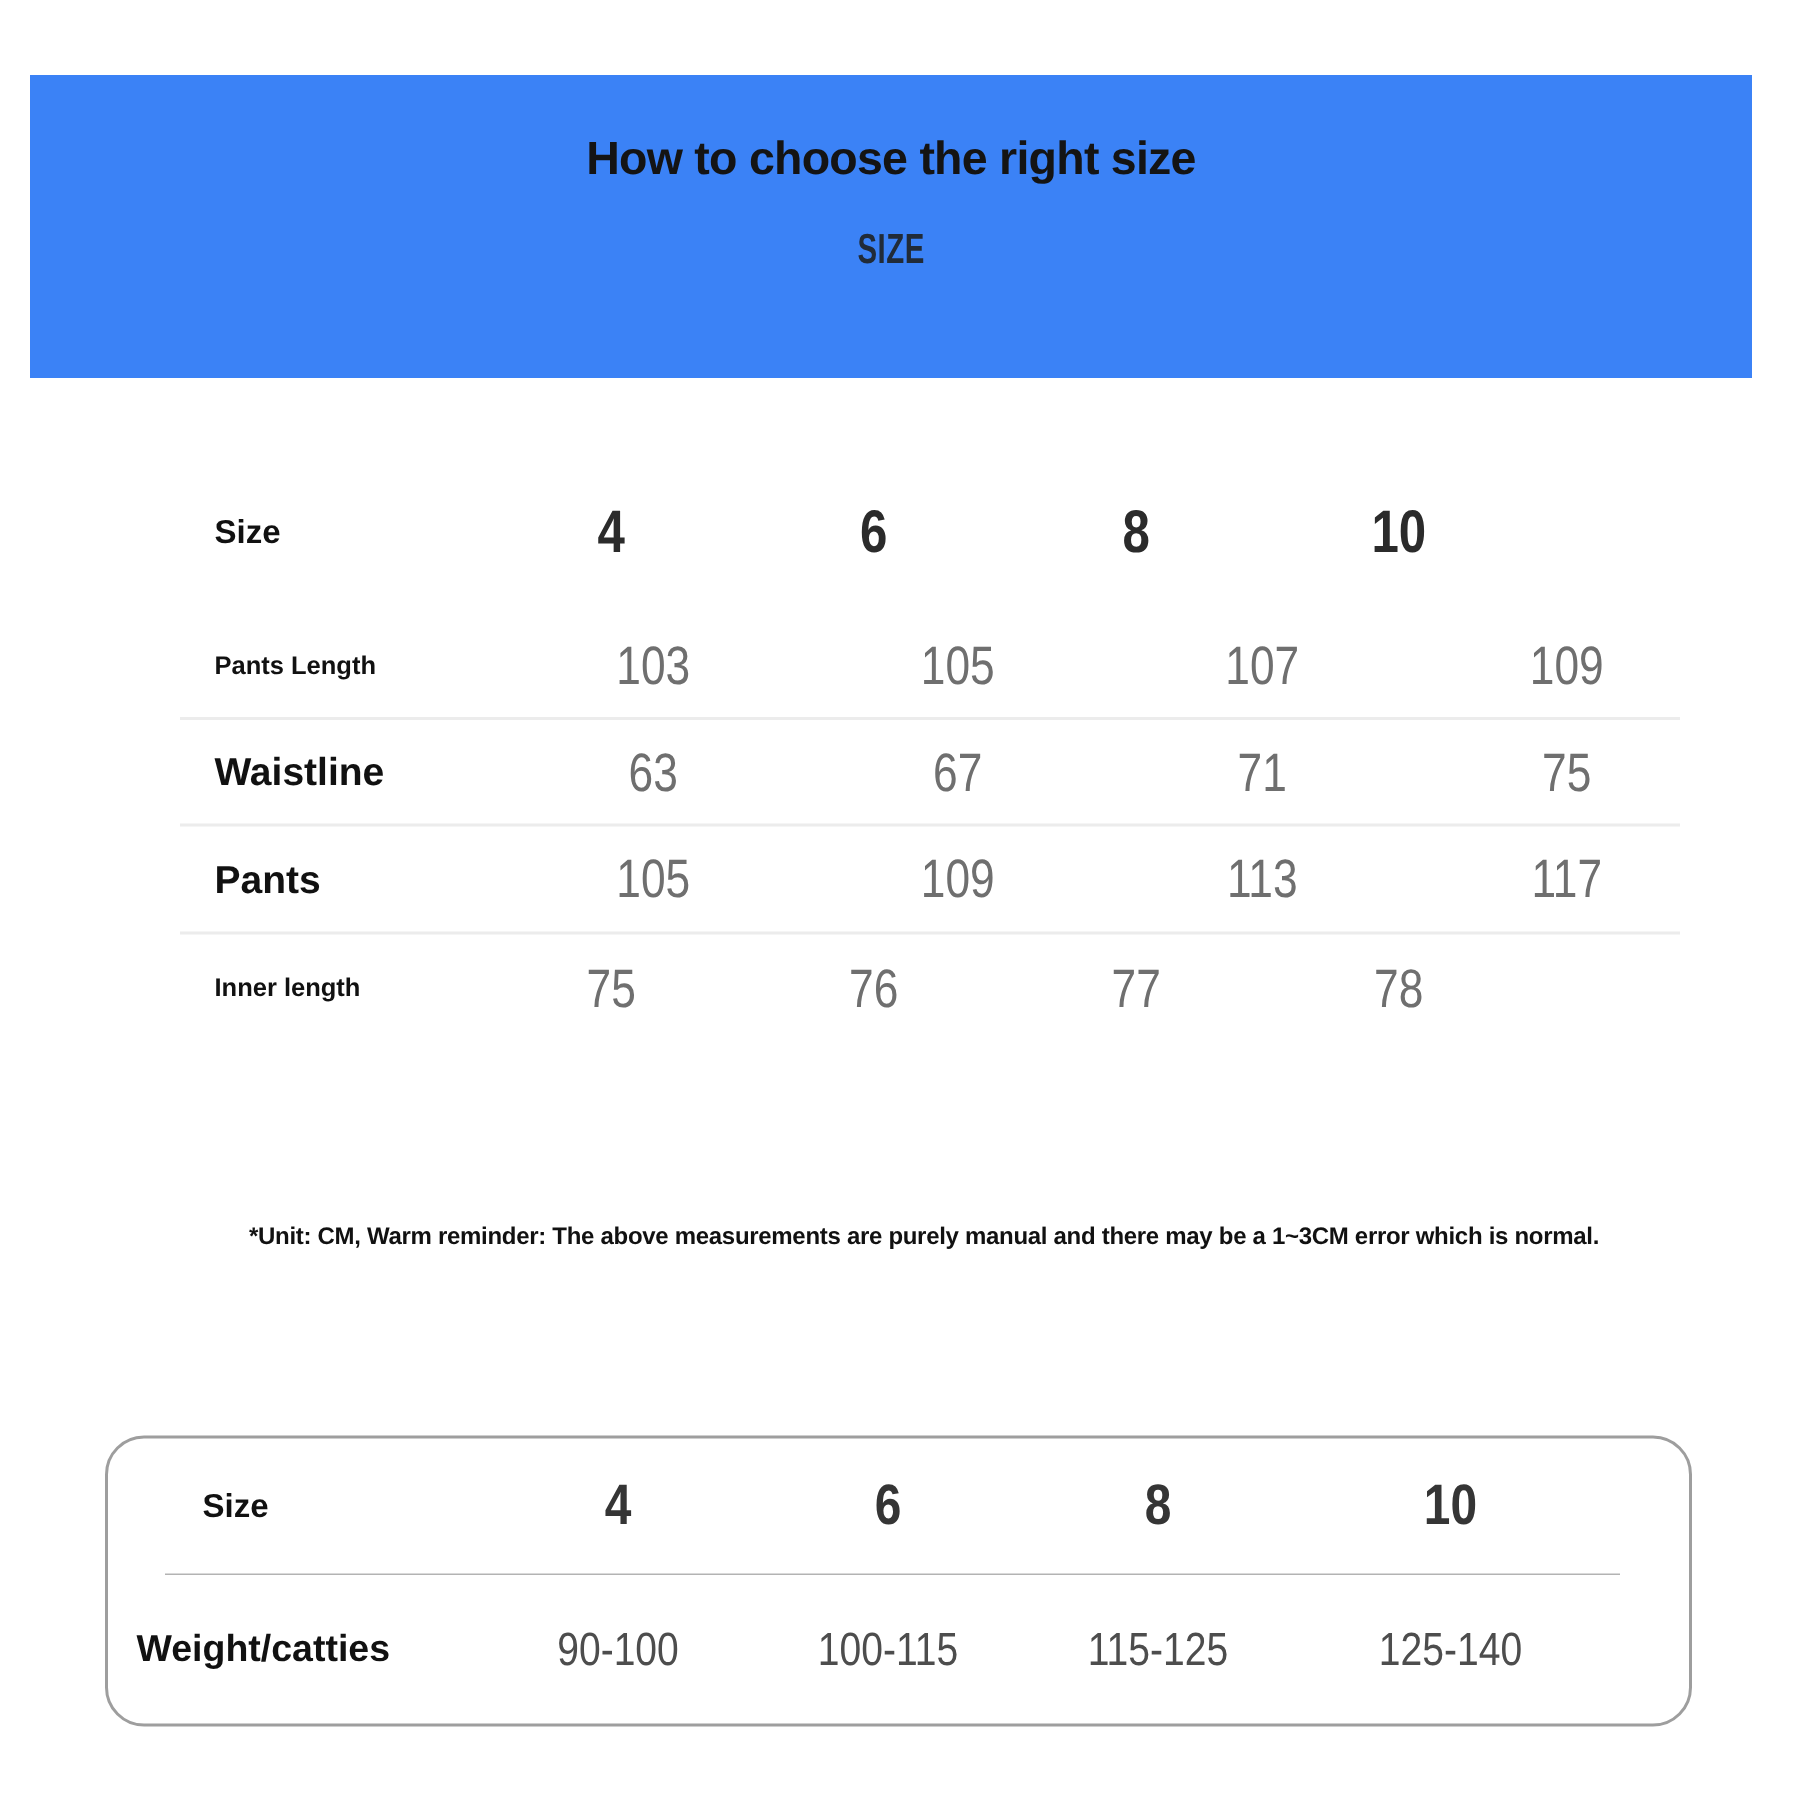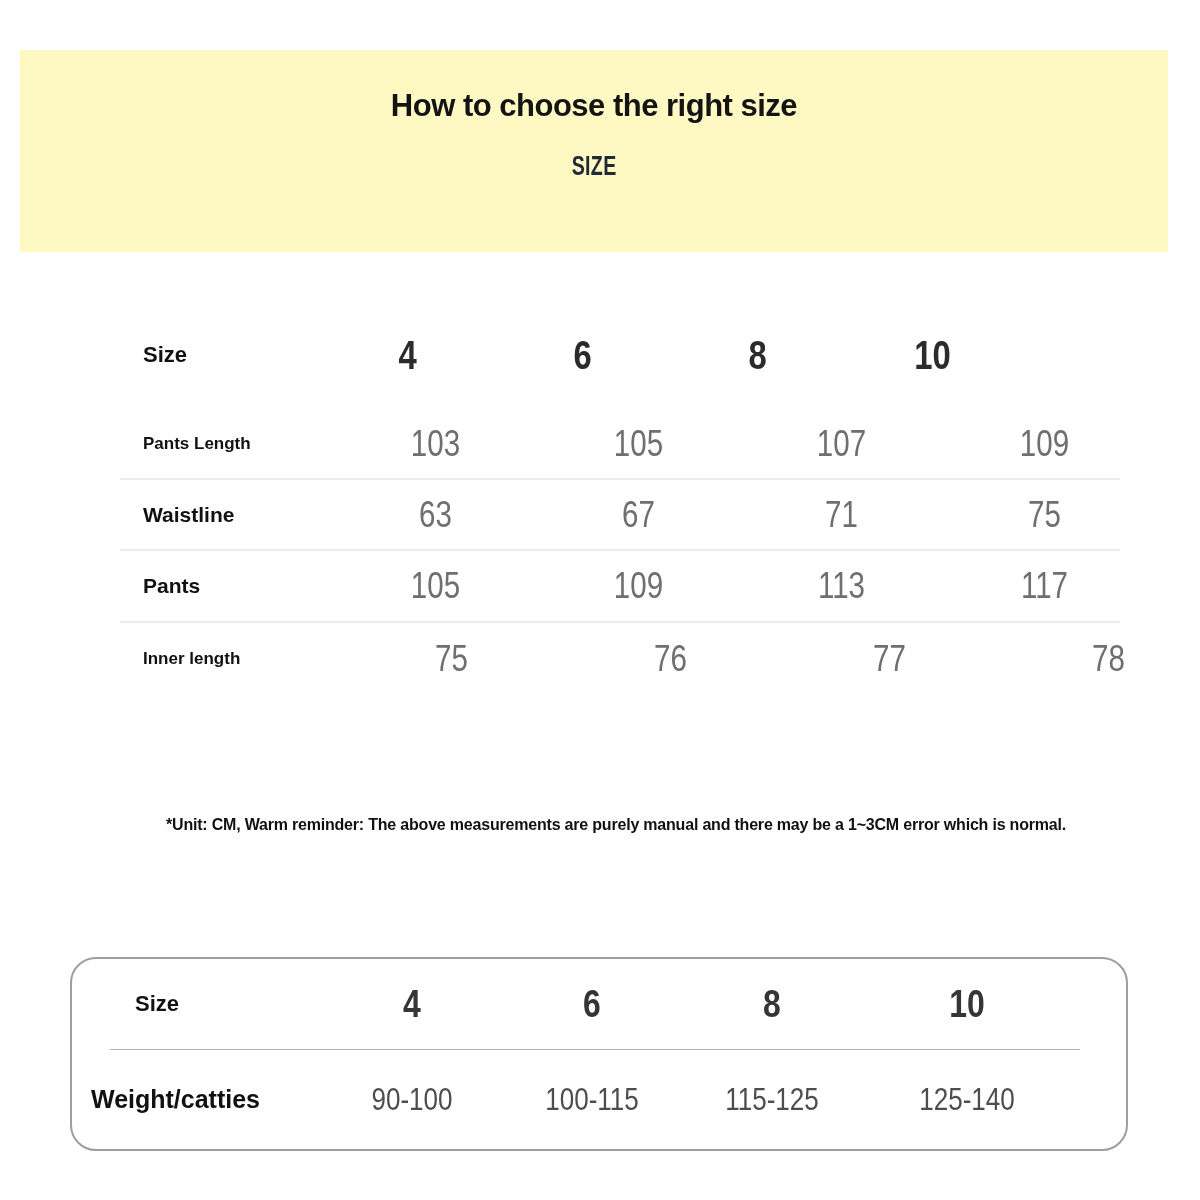--- a/index.html
+++ b/index.html
@@ -3,44 +3,44 @@
 <meta charset="utf-8">
 <style>
   html,body{margin:0;padding:0;background:#ffffff;}
   .page{
     position:relative;width:1200px;height:1200px;background:#ffffff;overflow:hidden;
     font-family:"Liberation Sans", sans-serif;color:#111;
   }
   
   .banner{
     position:absolute;left:20px;top:50px;width:1148px;height:202px;
-    background:#fef9c3;text-align:center;
+    background:#3b82f6;text-align:center;
   }
   .banner-title{
     margin:0;padding-top:38px;font-size:31px;font-weight:800;letter-spacing:-0.5px;color:#141414;
   }
   .banner-subtitle{
     display:inline-block;margin-top:26px;font-size:28px;font-weight:800;color:#212b38;
     transform:scaleX(0.7);letter-spacing:0.5px;
   }
   
   .size-table{position:absolute;left:120px;top:300px;width:1000px;}
   .t-row{
     display:grid;grid-template-columns:200px 175px 175px 175px 175px;align-items:center;
   }
   .t-head{height:110px;}
   .t-r1{height:68px;}
   .t-r2{height:69px;}
   .t-r3{height:70px;}
   .t-r4{height:68px;}
-  .t-r5{height:72px;gap:44px;}
+  .t-r5{height:72px;}
   .row-line{border-bottom:2px solid #ececec;gap:28px;}
   .t-label{padding-left:23px;font-weight:700;color:#111;}
   .lbl-lg{font-size:22px;}
-  .lbl-md{font-size:21px;}
+  .lbl-md{font-size:26px;}
   .lbl-sm{font-size:17px;}
   .t-num{text-align:center;transform:scaleX(0.82);}
   .head-num{font-size:40px;font-weight:600;color:#2b2b2b;}
   .val-num{font-size:36px;font-weight:400;color:#6f6f6f;}
   
   .note{
     position:absolute;left:0;top:816px;width:1200px;margin:0;text-align:center;
     font-size:16px;font-weight:700;color:#111;letter-spacing:-0.2px;padding-left:16px;
   }
   

